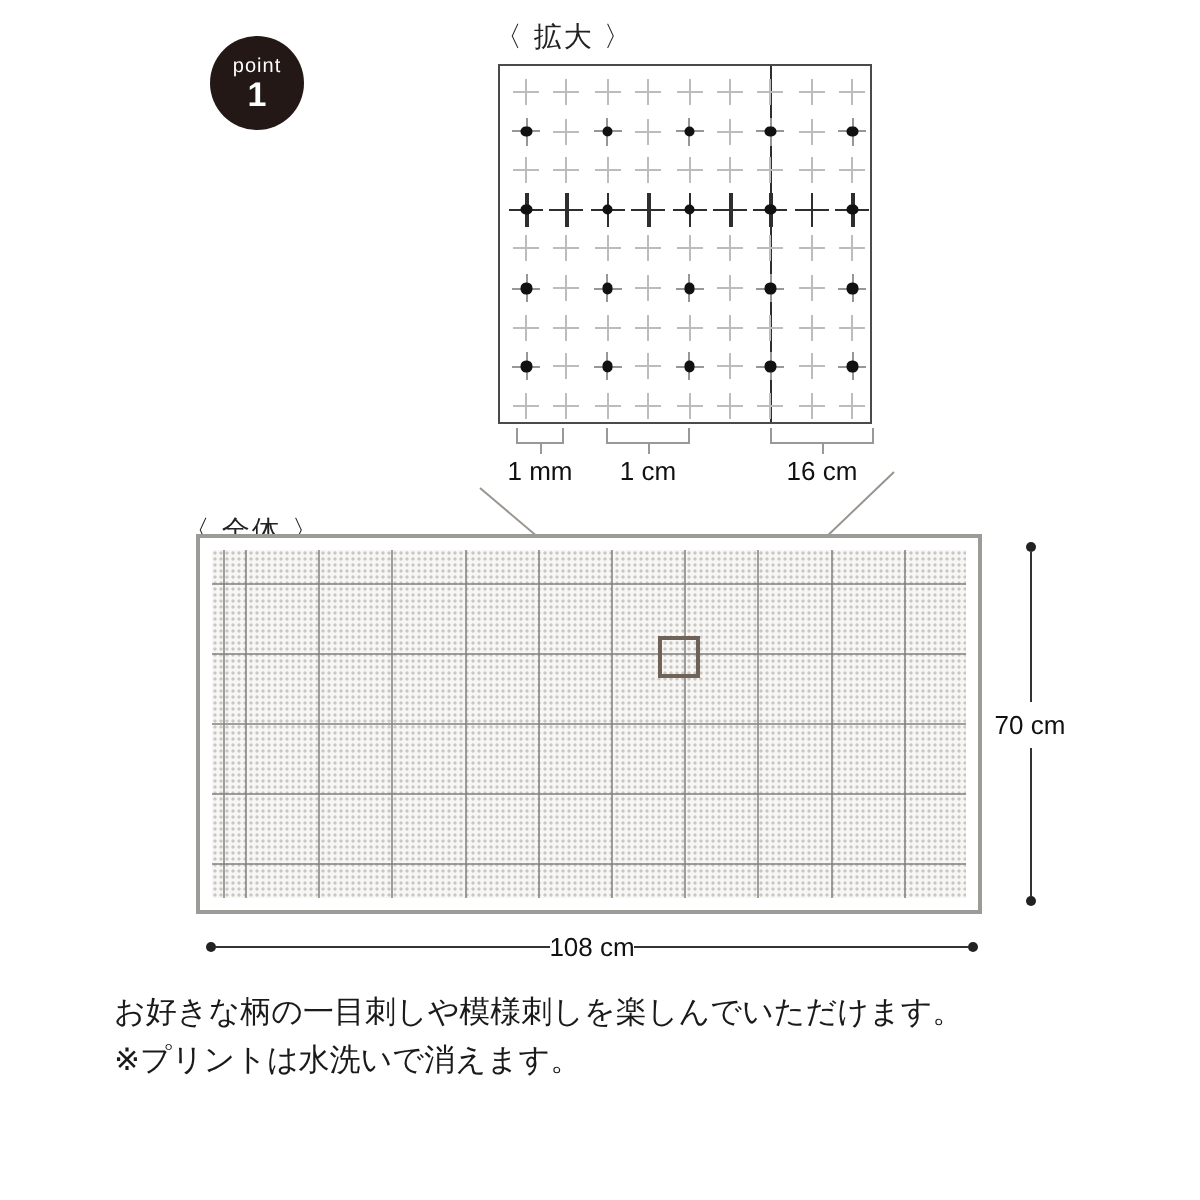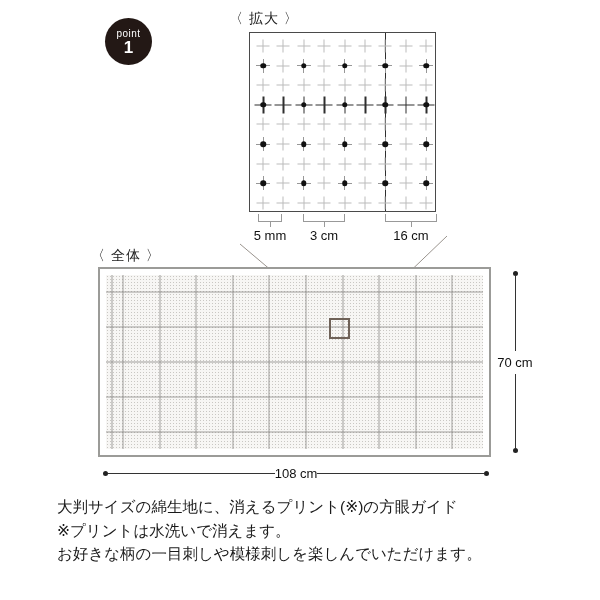--- a/index.html
+++ b/index.html
@@ -14,22 +14,22 @@
   #badge{
     left:105px;top:18px;width:47px;height:47px;border-radius:50%;
     display:flex;flex-direction:column;align-items:center;justify-content:center;
     color:#fff;
   }
   #badge .word{font-size:10px;letter-spacing:.5px;line-height:10px;margin-top:2px;}
   #badge .num{font-size:17px;font-weight:bold;line-height:17px;}
 
   
   .sec-title{font-size:14px;letter-spacing:1px;color:#222;}
-  #enlarged-title{left:229px;top:10px;}
-  #overall-title{left:91px;top:247px;text-align:right;}
+  #enlarged-title{left:247px;top:10px;}
+  #overall-title{left:91px;top:257px;text-align:right;}
 
   
   #enl-box{
     left:249px;top:32px;width:187px;height:180px;
     border:1.5px solid #4a4a4a;background:#fff;box-sizing:border-box;
   }
   #enl-grid{position:absolute;left:0;top:0;right:0;bottom:0;}
   .cross{position:absolute;transform:translate(-50%,-50%);}
   .cross i{position:absolute;background:#bcbcbc;display:block;}
   .cross .h{left:0;right:0;top:50%;height:1px;margin-top:-0.5px;}
@@ -449,23 +449,23 @@
         <i class="v" style="background: rgb(188, 188, 188);"></i>
       </span>
       <span class="cross light" style="left: 176.2px; top: 169.8px;">
         <i class="h" style="background: rgb(188, 188, 188);"></i>
         <i class="v" style="background: rgb(188, 188, 188);"></i>
       </span>
     </div>
 </div>
 <div id="brackets">
     <div class="bracket abs" style="left: 258px; width: 24px;"></div>
-    <div class="bracket-label abs" style="left: 270px;">5 mm</div>
+    <div class="bracket-label abs" style="left: 270px;">1 mm</div>
     <div class="bracket abs" style="left: 303px; width: 42px;"></div>
-    <div class="bracket-label abs" style="left: 324px;">3 cm</div>
+    <div class="bracket-label abs" style="left: 324px;">1 cm</div>
     <div class="bracket abs" style="left: 385px; width: 52px;"></div>
     <div class="bracket-label abs" style="left: 411px;">16 cm</div>
   </div>
 
 <svg id="connectors">
   <line x1="240" y1="244" x2="331" y2="321" stroke="#9a948e" stroke-width="1"></line>
   <line x1="447" y1="236" x2="352" y2="327" stroke="#9a948e" stroke-width="1"></line>
 </svg>
 
 <div class="abs sec-title" id="overall-title">〈 全体 〉</div>
@@ -483,16 +483,15 @@
 </div>
 <div class="abs" id="dim-v">
   <span class="dim-dot"></span>
   <span class="dim-seg"></span>
   <span class="dim-label">70 cm</span>
   <span class="dim-seg"></span>
   <span class="dim-dot"></span>
 </div>
 
 <div class="abs" id="description">
-  <div>大判サイズの綿生地に、消えるプリント(※)の方眼ガイド</div>
+  <div>お好きな柄の一目刺しや模様刺しを楽しんでいただけます。</div>
   <div>※プリントは水洗いで消えます。</div>
-  <div>お好きな柄の一目刺しや模様刺しを楽しんでいただけます。</div>
 </div>
 
 </body></html>

